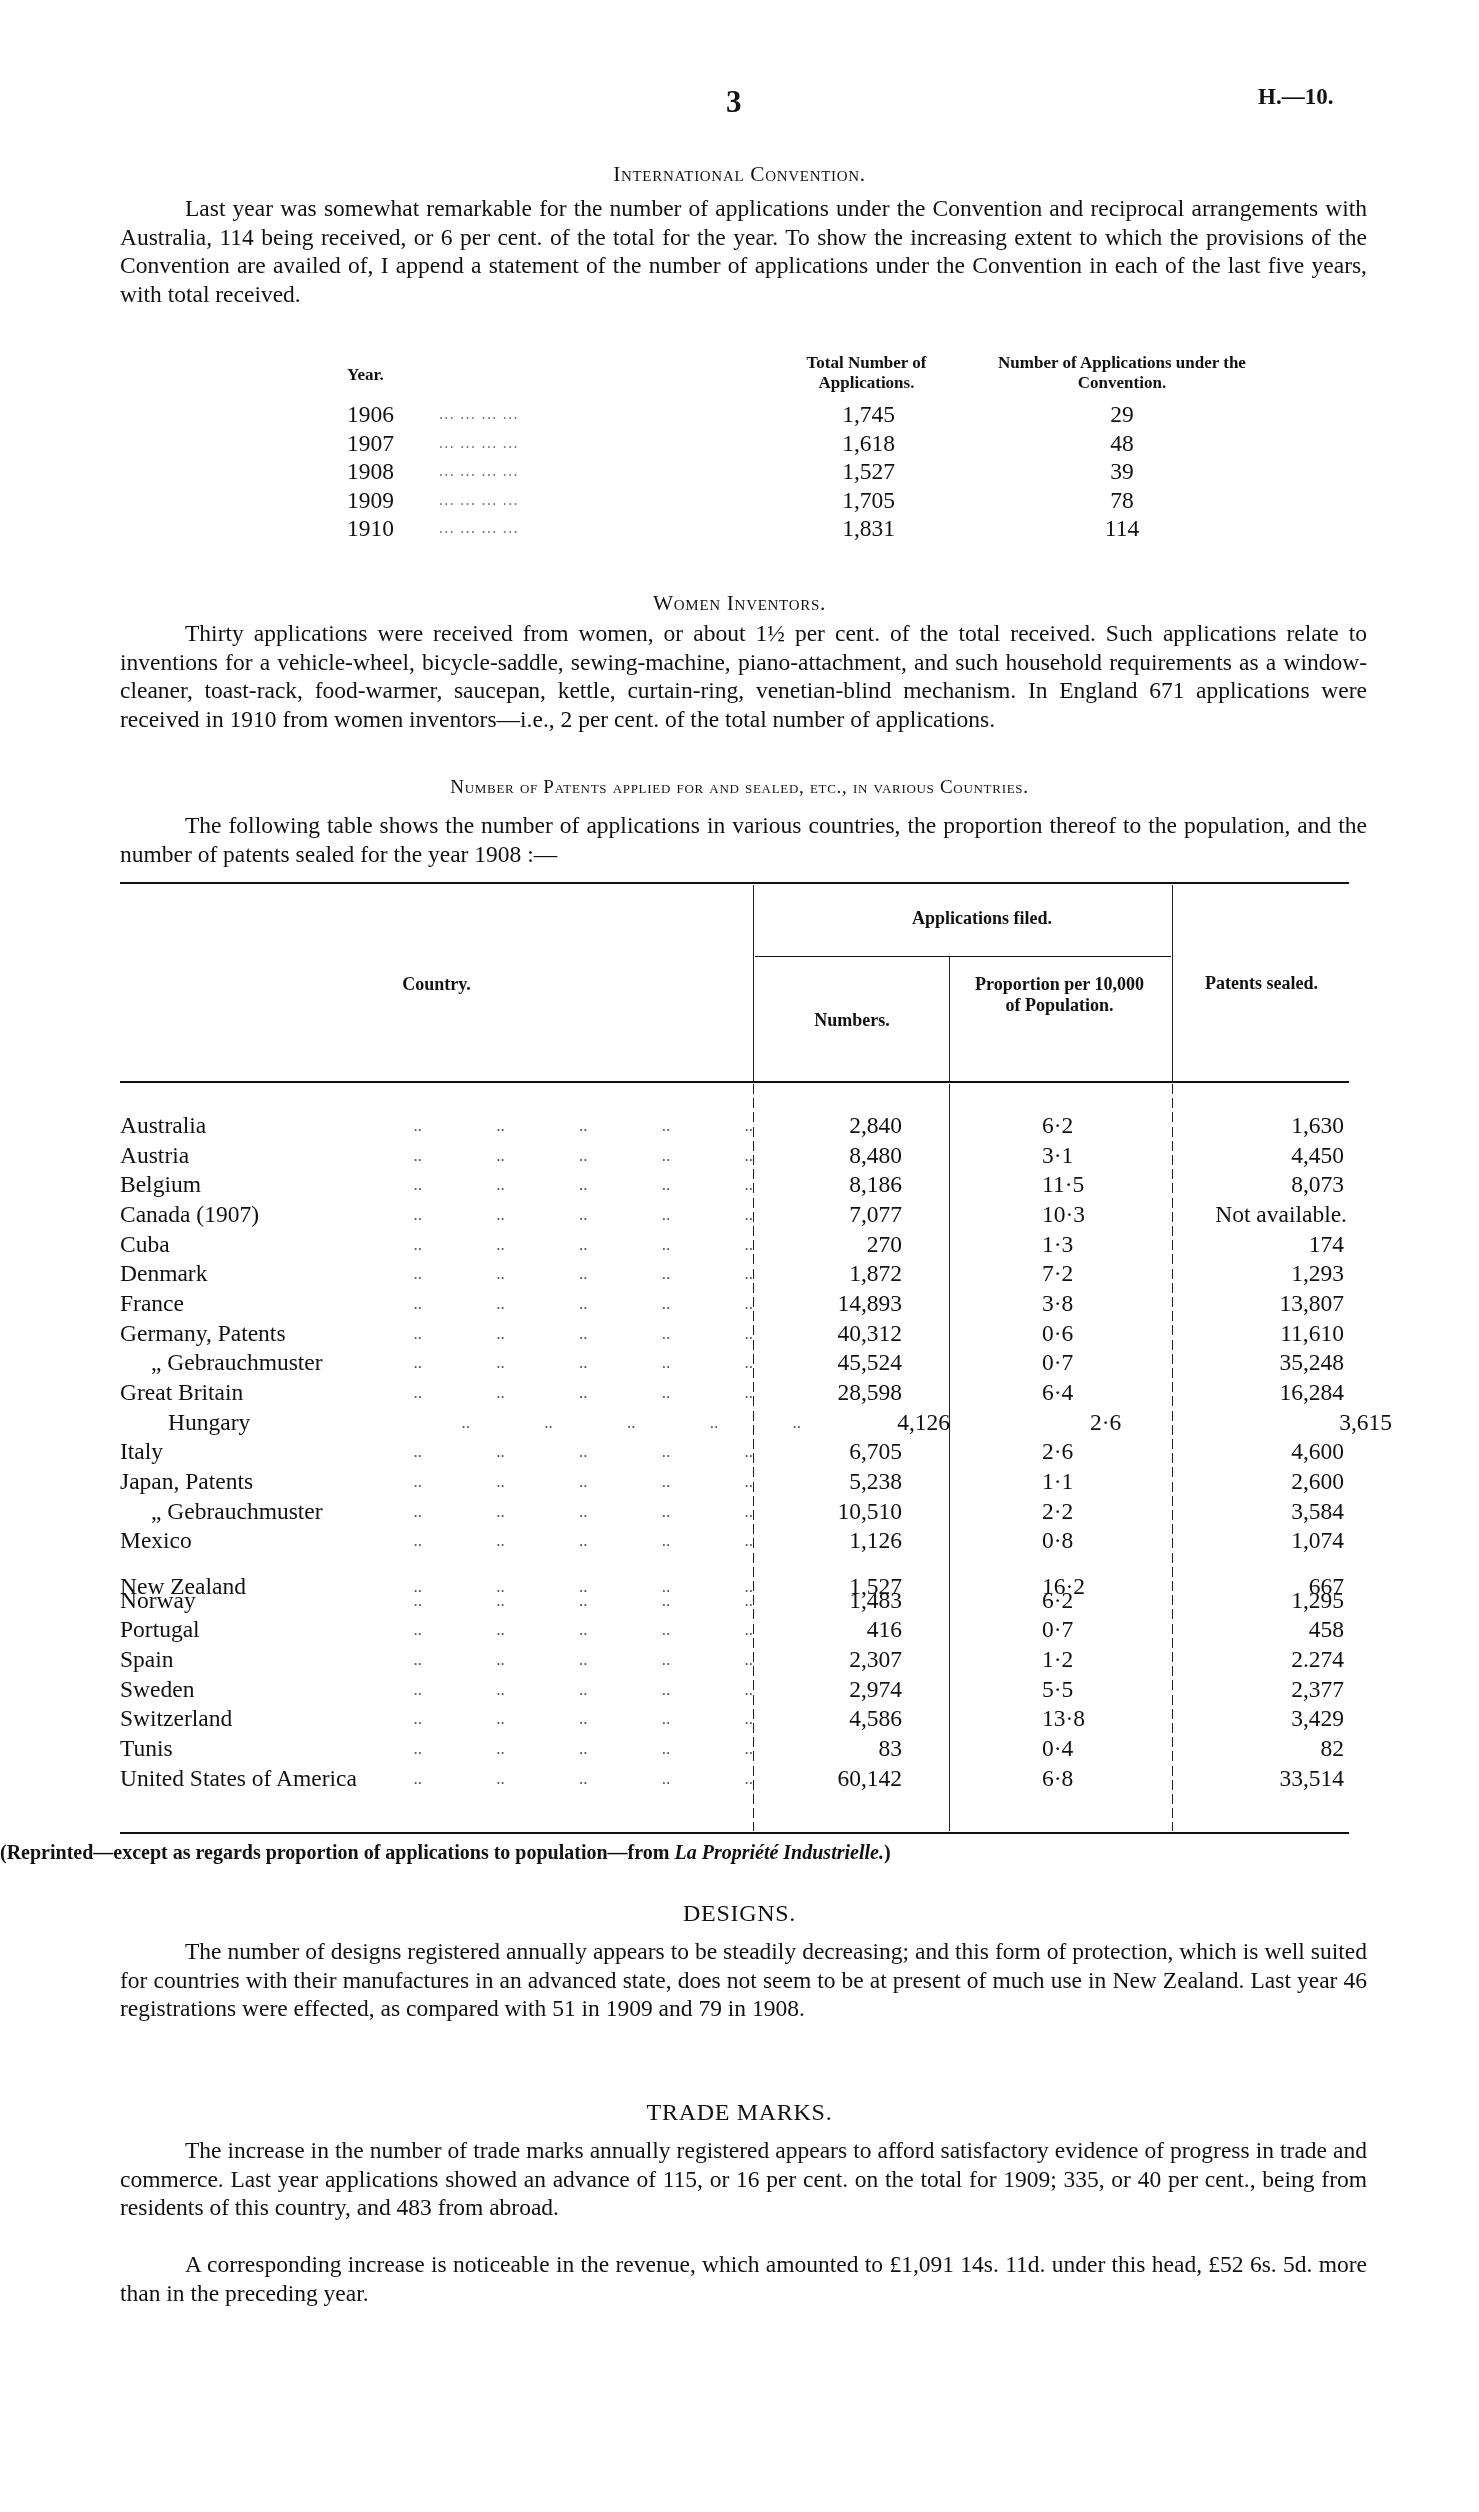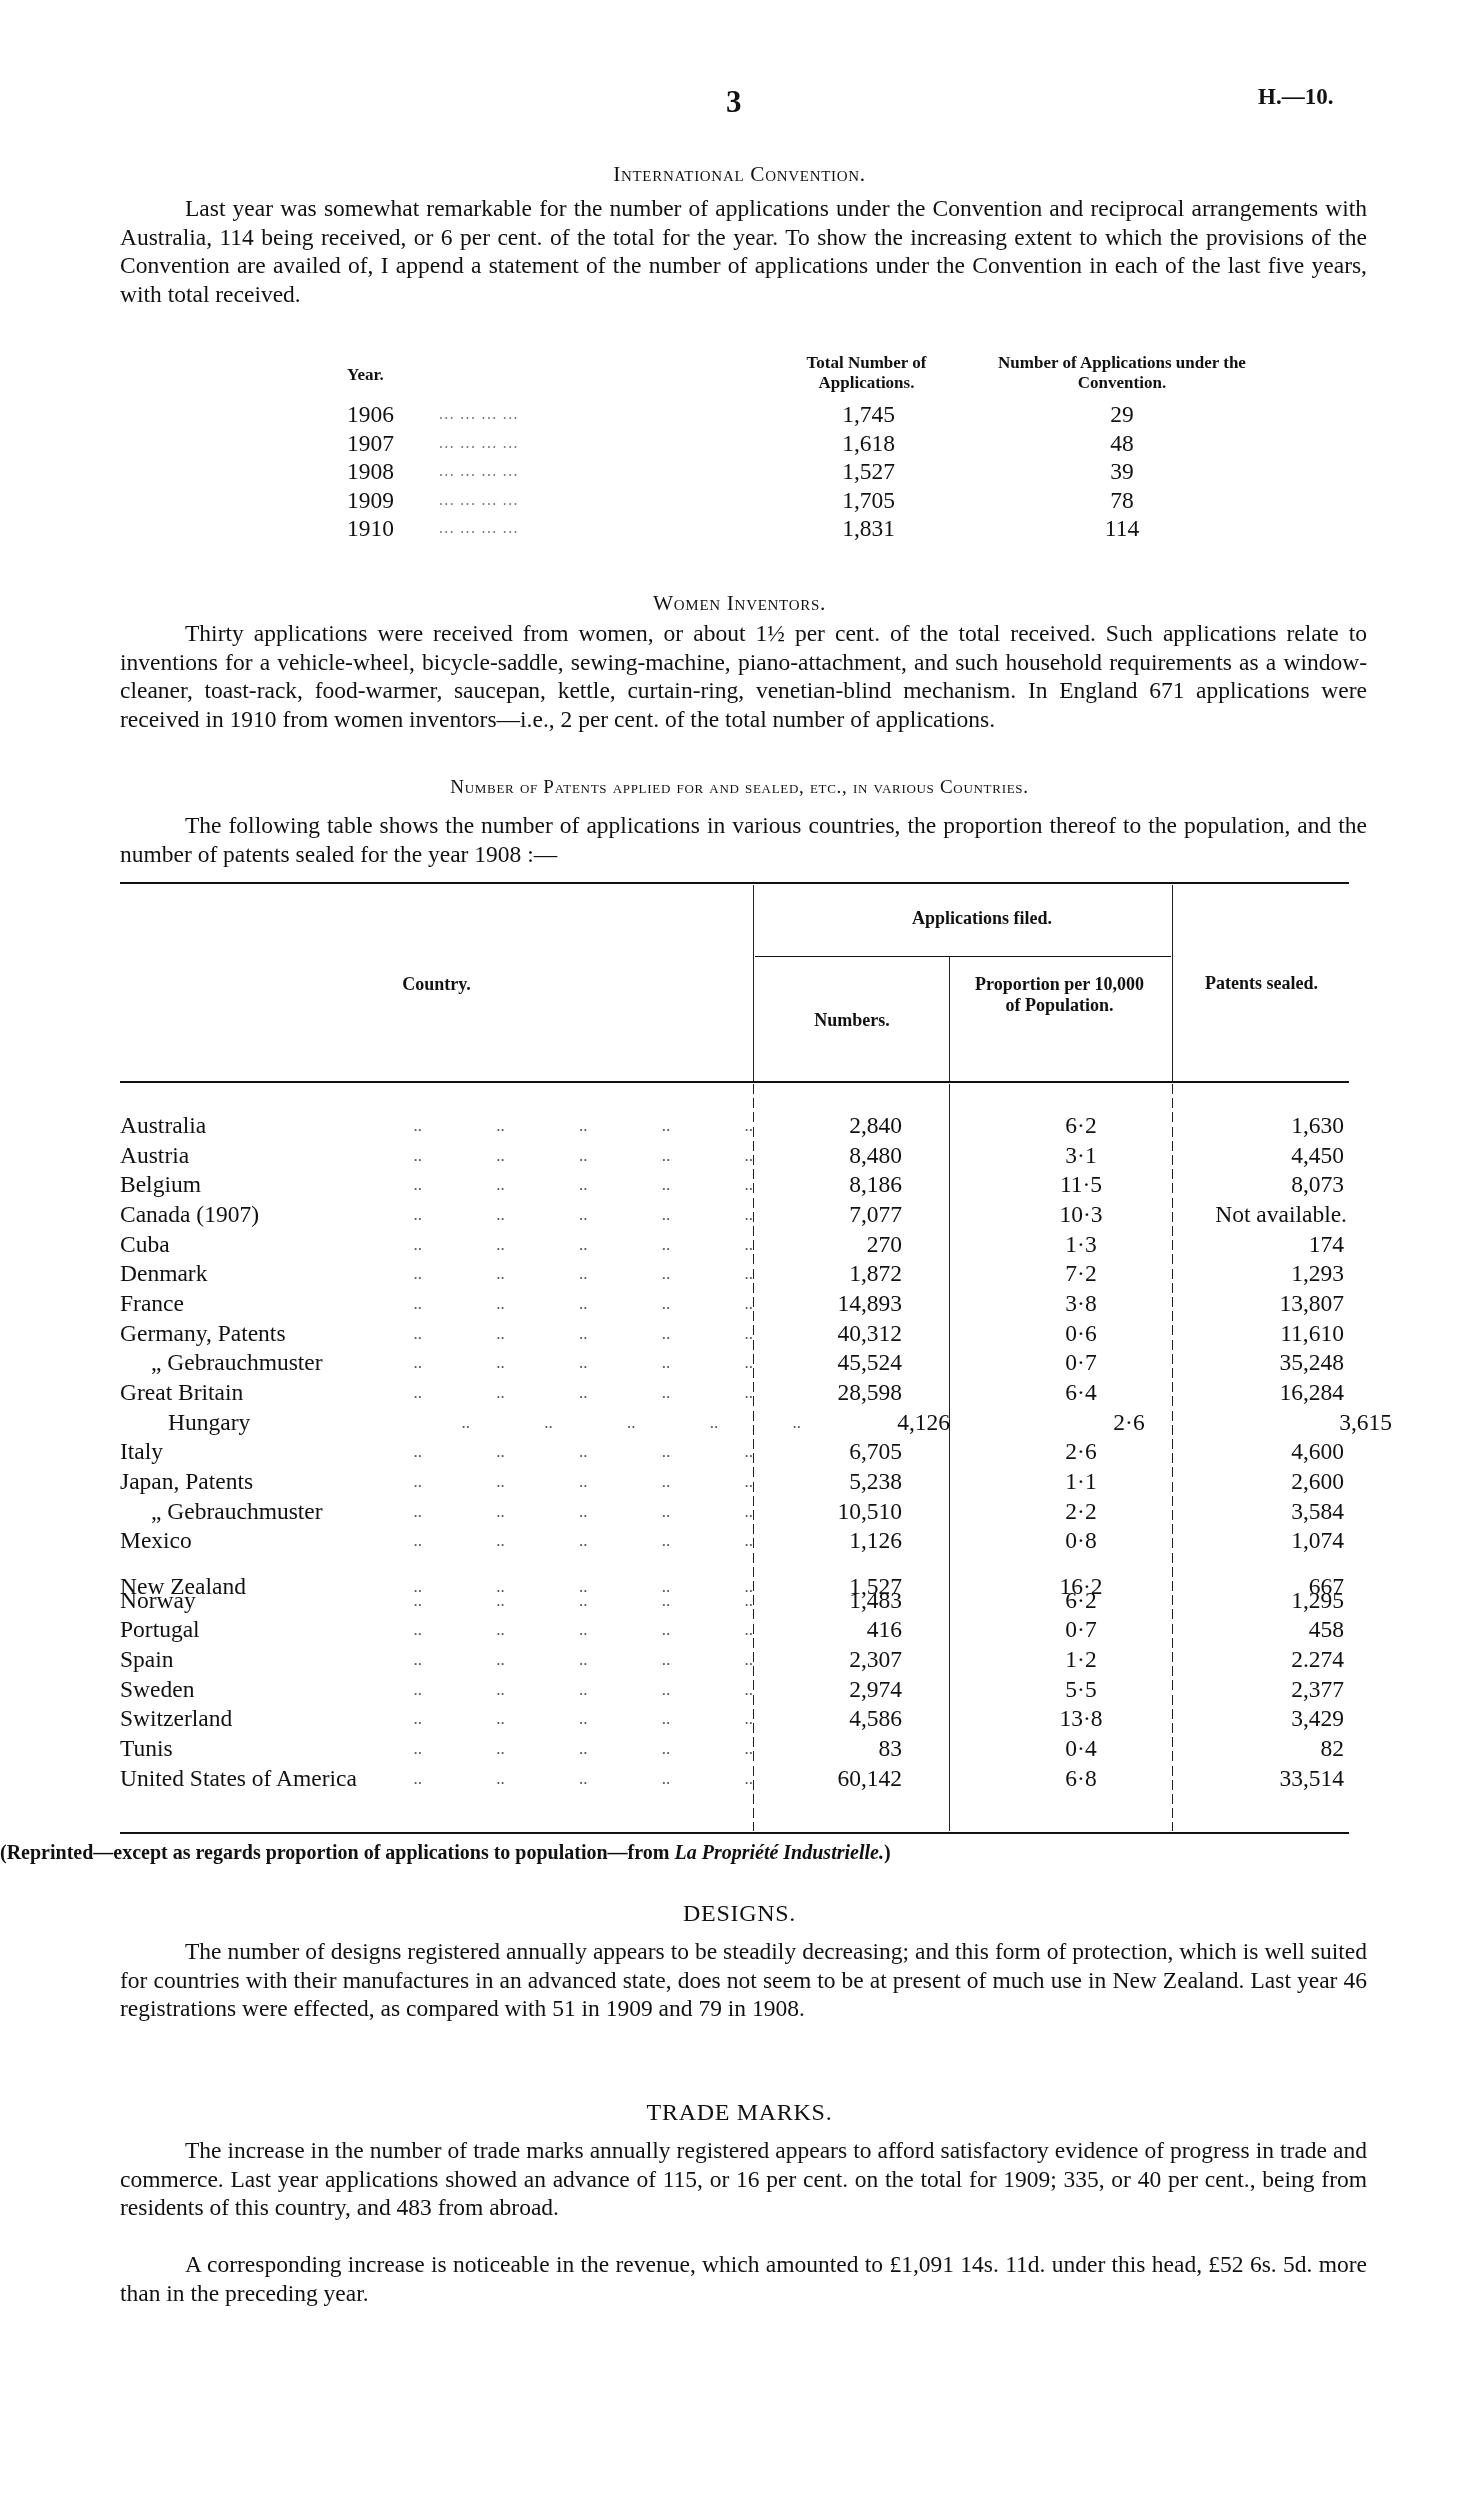--- a/index.html
+++ b/index.html
@@ -33,21 +33,21 @@
   .hline { position: absolute; height: 2.1px; background: #111; }
   .vline { position: absolute; width: 1.4px; background: #222; }
   .vline.dashed { background: repeating-linear-gradient(to bottom, #222 0 10px, transparent 10px 14.2px); }
   .ph { position: absolute; font-size: 18px; font-weight: bold; text-align: center; line-height: 21.3px; }
   .prow { position: absolute; left: 0; width: 1229px; height: 29px; line-height: 29px; font-size: 23.5px; }
   .prow .country { position: absolute; left: 0; white-space: nowrap; }
   .prow .country.sub { left: 31px; }
   .prow .dots { position: absolute; left: 142px; width: 491px; text-align: right; color: #555; font-size: 17px; letter-spacing: 0; word-spacing: 70px; }
   .prow .num { position: absolute; left: 633px; width: 149px; text-align: right; }
   .prow .prop { position: absolute; left: 829px; width: 171px; text-align: right; padding-right: 0; }
-  .prow .prop span { display: inline-block; width: 78px; text-align: center; }
+  .prow .prop span { display: inline-block; width: 78px; text-align: left; }
   .prow .sealed { position: absolute; left: 1053px; width: 171px; text-align: right; }
   .prow .sealed.na { text-align: right; left: 1053px; width: 174px; }
 
   .note { position: absolute; left: 0; width: 1332px; top: 1841px; font-size: 20px; font-weight: bold; }
   .note i { font-weight: bold; }
 </style>
 </head>
 <body>
 
 <div class="abs pagenum">3</div>

